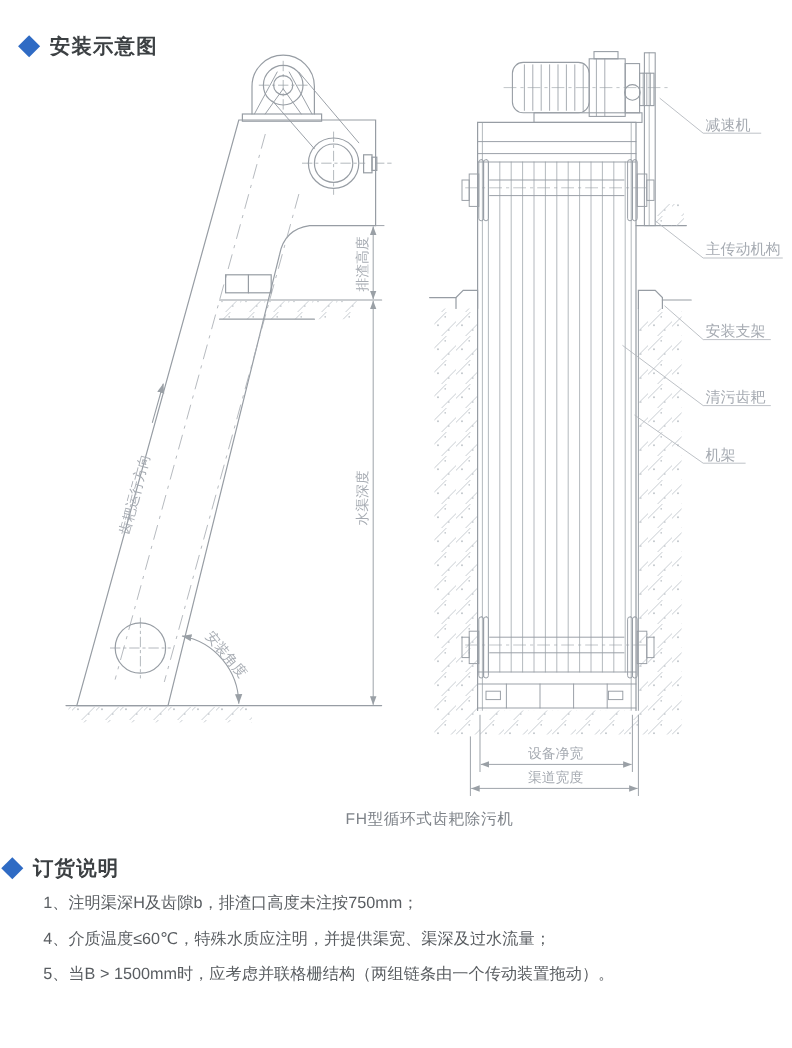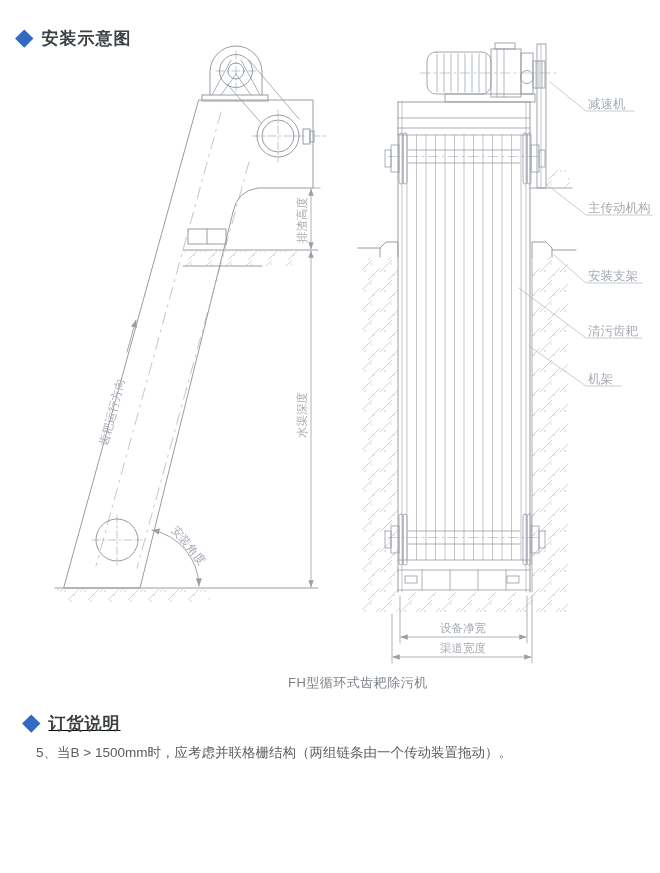--- a/index.html
+++ b/index.html
@@ -209,22 +209,24 @@
       </g>
       <g>
         <path d="M529,346 L586,386 L621,386"></path>
         <text class="draw-label" x="588" y="383" stroke="none">机架</text>
       </g>
     </g>
 
     <text class="caption-text" x="288" y="687">FH型循环式齿耙除污机</text>
   </svg>
 
-  <div class="sec-header" style="left:25px;top:712px;text-decoration:underline;">
+  <div class="sec-header" style="left:4px;top:712px;">
     <span class="diamond"></span>
     <span class="sec-title">订货说明</span>
   </div>
 
   <div class="notes">
+    <div class="note-line">1、注明渠深H及齿隙b，排渣口高度未注按750mm；</div>
+    <div class="note-line">4、介质温度≤60℃，特殊水质应注明，并提供渠宽、渠深及过水流量；</div>
     <div class="note-line">5、当B &gt; 1500mm时，应考虑并联格栅结构（两组链条由一个传动装置拖动）。</div>
   </div>
 
 </div>
 
 </body></html>

